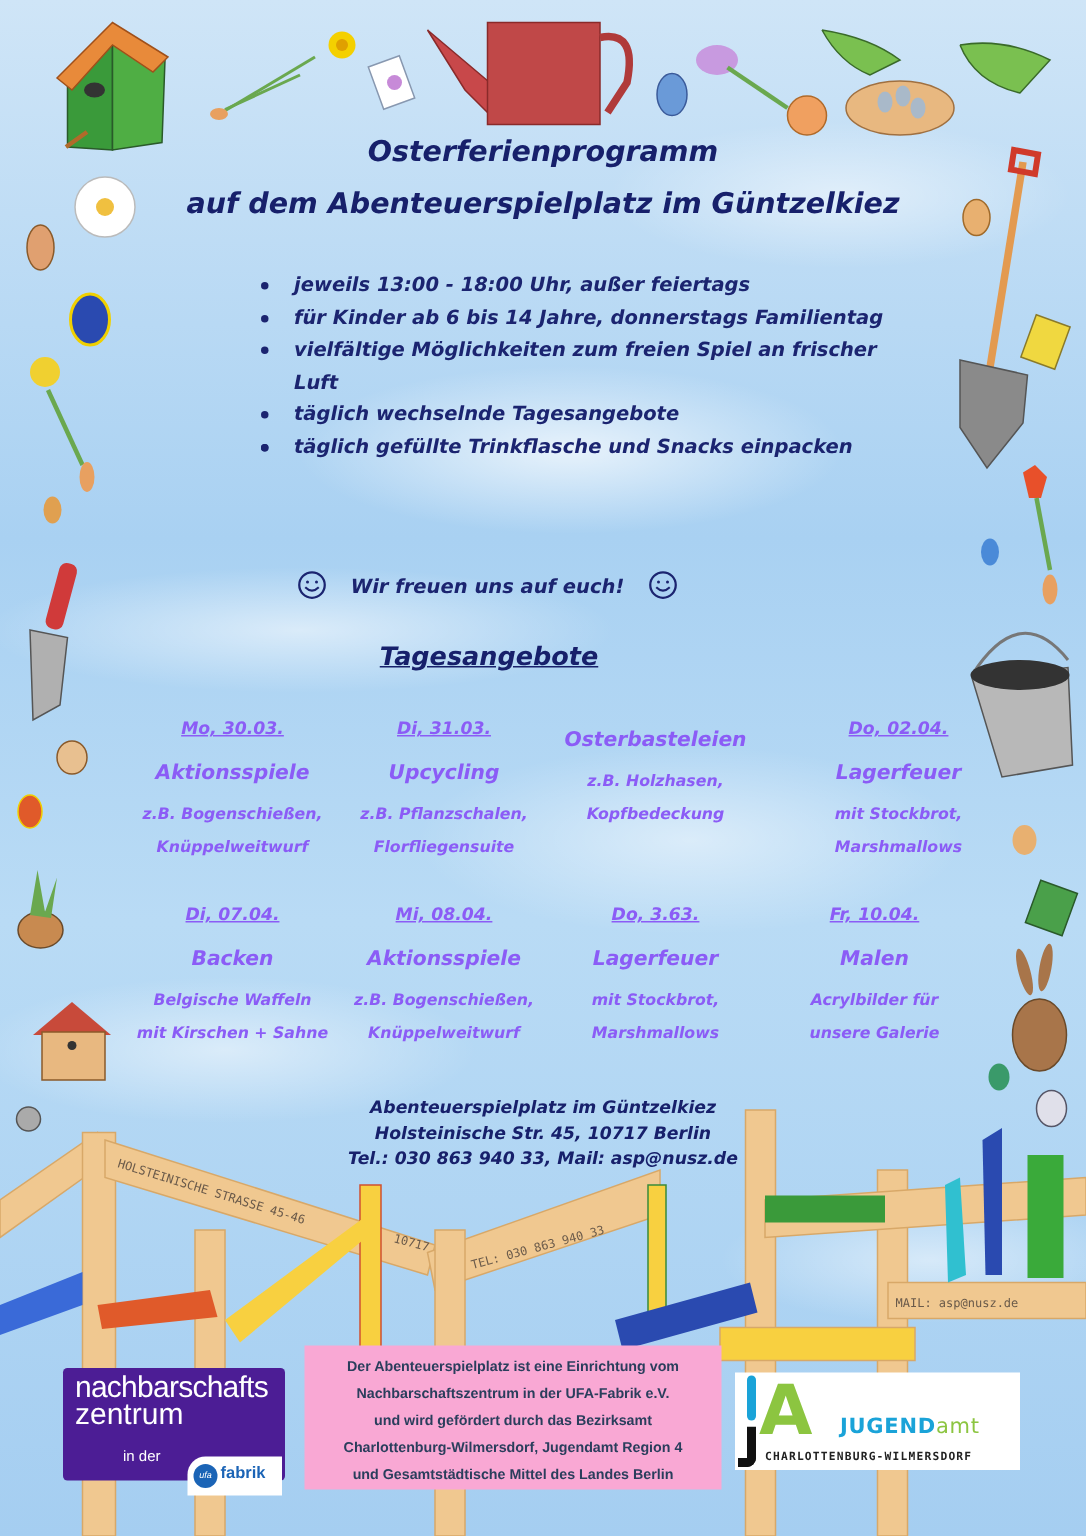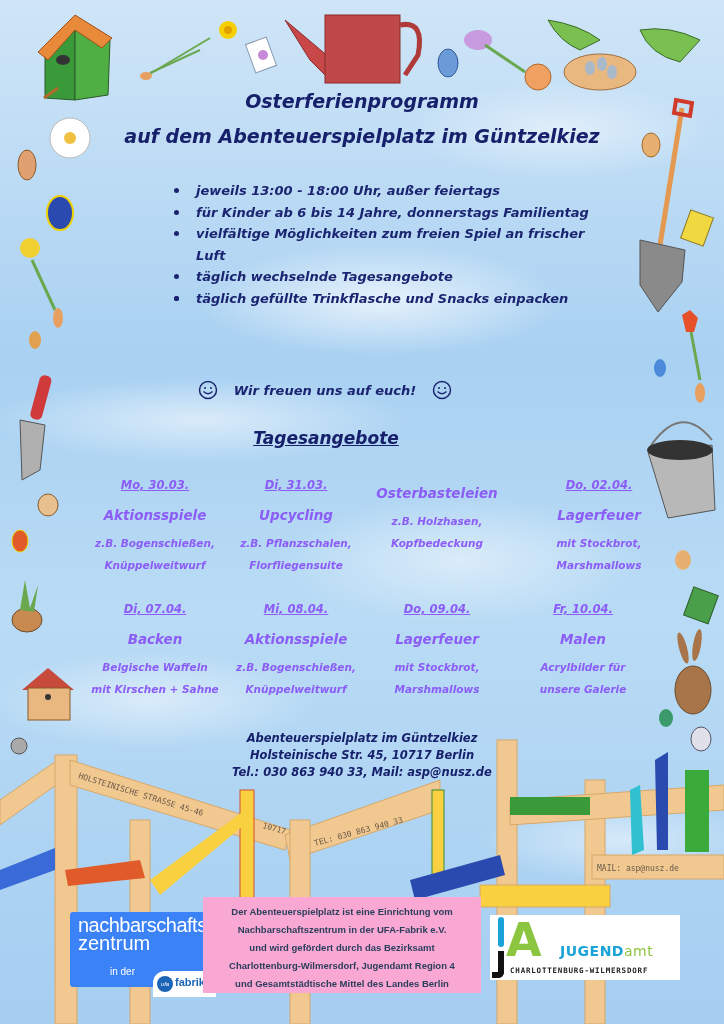--- a/index.html
+++ b/index.html
@@ -54,23 +54,22 @@
 
     .address { position: absolute; top: 730px; left: 0; width: 724px; text-align: center; font-size: 11.5px; font-weight: bold; font-style: italic; color: #17206b; line-height: 17px; }
 
     .funding {
       position: absolute; left: 203px; top: 897px; width: 278px; height: 96px; background: #f9a8d4;
       text-align: center; font-size: 9.5px; font-weight: bold; color: #2a3e5c; line-height: 18px; padding-top: 6px;
       font-family: "Liberation Sans", sans-serif;
     }
 
     .nz-logo {
-      position: absolute; left: 42px; top: 912px; width: 148px; height: 75px; background: #3b82f6; border-radius: 3px; color: #fff;
+      position: absolute; left: 42px; top: 912px; width: 148px; height: 75px; background: #4c1d95; border-radius: 3px; color: #fff;
       font-family: "Liberation Sans", sans-serif;
-      margin-left: 28px;
     }
     .nz-logo .l1 { position: absolute; left: 8px; top: 2px; font-size: 20px; letter-spacing: -0.5px; }
     .nz-logo .l2 { position: absolute; left: 8px; top: 20px; font-size: 20px; }
     .nz-logo .l3 { position: absolute; left: 40px; top: 54px; font-size: 10px; }
     .nz-logo .ufa { position: absolute; left: 83px; top: 59px; width: 63px; height: 26px; background: #fff; border-radius: 12px 0 0 0; }
     .nz-logo .ufa .c { position: absolute; left: 4px; top: 5px; width: 16px; height: 16px; border-radius: 50%; background: #1b64b6; color:#fff; font-size: 6px; text-align:center; line-height:16px; font-style: italic;}
     .nz-logo .ufa .t { position: absolute; left: 22px; top: 5px; font-size: 11px; color: #1b64b6; font-weight: bold; }
 
     .ja-logo {
       position: absolute; left: 490px; top: 915px; width: 190px; height: 65px; background: #fff;
@@ -286,21 +285,21 @@
   <div class="d1">Belgische Waffeln</div>
   <div class="d2">mit Kirschen + Sahne</div>
 </div>
 <div class="offer" style="left:221px; top:598px;">
   <div class="date">Mi, 08.04.</div>
   <div class="name">Aktionsspiele</div>
   <div class="d1">z.B. Bogenschießen,</div>
   <div class="d2">Knüppelweitwurf</div>
 </div>
 <div class="offer" style="left:362px; top:598px;">
-  <div class="date">Do, 09.04.</div>
+  <div class="date">Do, 3.63.</div>
   <div class="name">Lagerfeuer</div>
   <div class="d1">mit Stockbrot,</div>
   <div class="d2">Marshmallows</div>
 </div>
 <div class="offer" style="left:508px; top:598px;">
   <div class="date">Fr, 10.04.</div>
   <div class="name">Malen</div>
   <div class="d1">Acrylbilder für</div>
   <div class="d2">unsere Galerie</div>
 </div>

